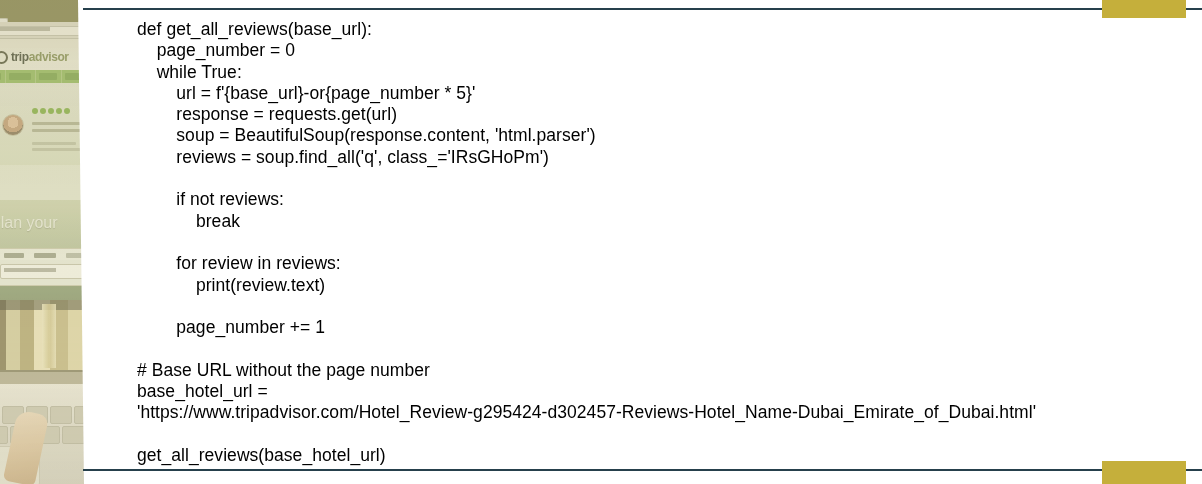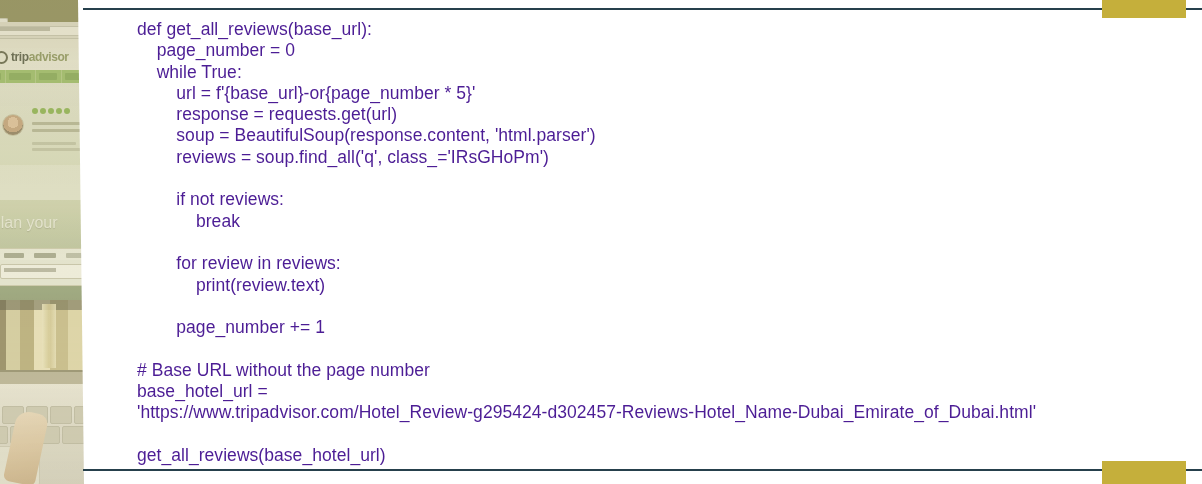--- a/index.html
+++ b/index.html
@@ -270,21 +270,21 @@
   }
   .gold-block.top { top: 0; height: 18px; }
   .gold-block.bottom { top: 461px; height: 23px; }
 
   
   .code {
     position: absolute;
     left: 137px;
     top: 19px;
     width: 1040px;
-    color: #4c1d95;
+    color: #000000;
     font-family: "Liberation Sans", sans-serif;
     font-size: 17.5px;
     line-height: 21.3px;
     white-space: pre;
     letter-spacing: 0.05px;
   }
   .code .ln { display: block; min-height: 21.3px; }
   .code .ln.blank { min-height: 21.3px; }
 </style>
 </head>

